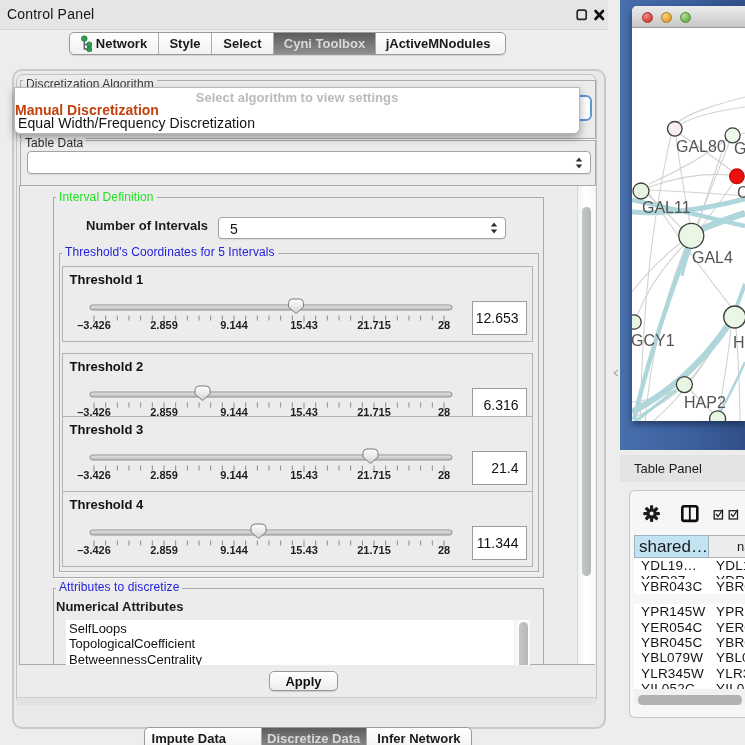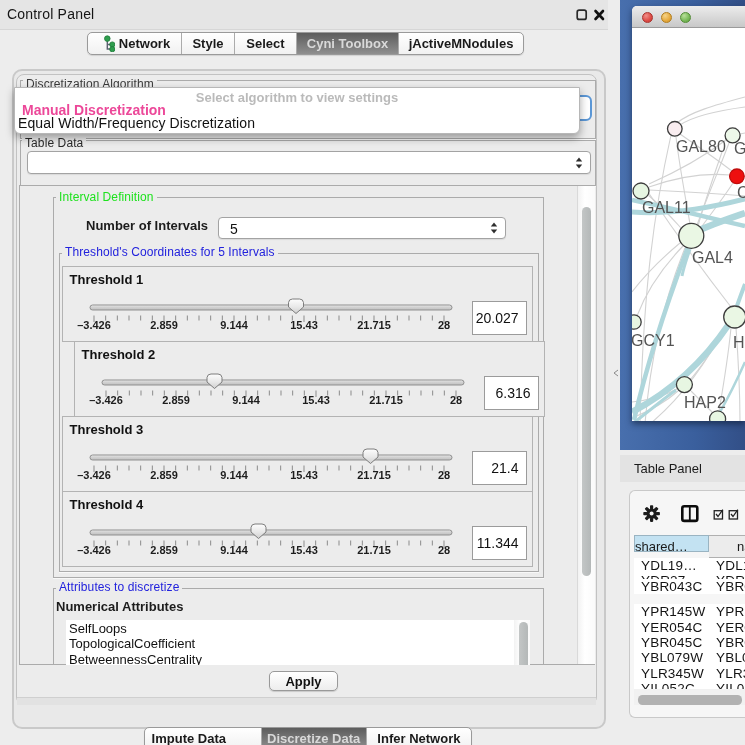--- a/index.html
+++ b/index.html
@@ -38,56 +38,56 @@
 
 .vtrack{position:absolute;background:linear-gradient(to right,#f2f2f2,#ffffff 40%,#fafafa);}
 .thumb{position:absolute;background:linear-gradient(to right,#c3c6c6,#b4b8b8);border-radius:4.5px;}
 
 #numlist{left:66px;top:620px;width:464px;height:45px;overflow:hidden;background:#fff;font-size:13px;color:#111;padding-top:1px;box-sizing:border-box;}
 #numlist div{padding-left:3px;height:15.4px;line-height:15.4px;}
 
 #dropdown{left:14px;top:87px;width:564px;height:45px;background:#fff;border:1px solid #b7b7b7;
  border-radius:0 0 6px 6px;box-shadow:0 4px 9px rgba(0,0,0,0.35);z-index:50;}
 #dropdown .prompt{position:absolute;left:0;top:1.5px;width:100%;text-align:center;font-size:13px;font-weight:bold;color:#bababa;}
-#dropdown .i1{position:absolute;left:7px;top:13.5px;font-size:14px;font-weight:bold;color:#ec4899;}
+#dropdown .i1{position:absolute;left:0;top:13.5px;font-size:14px;font-weight:bold;color:#c2410c;}
 #dropdown .i2{position:absolute;left:3px;top:26.5px;font-size:14px;letter-spacing:0.1px;color:#111;}
 
 #applybtn{left:269px;top:671px;width:69px;height:20px;border:1px solid #999;border-radius:5px;
  background:linear-gradient(#ffffff,#ededed);font-size:13px;font-weight:bold;color:#111;
  text-align:center;line-height:19px;box-sizing:border-box;box-shadow:0 1px 1px rgba(0,0,0,0.15);}
 
 #rightbg{left:608px;top:0;width:137px;height:745px;background:#ededed;}
 #blueframe{left:620px;top:0;width:125px;height:450px;background:linear-gradient(to right,#486fad,#3a5f9d 60%,#324f87);}
 #netwin{left:632px;top:6px;width:113px;height:415px;background:#fff;border-radius:5px 0 0 0;box-shadow:0 3px 6px rgba(10,20,40,0.55);}
 #nettitle{position:absolute;left:0;top:0;width:100%;height:22px;border-radius:5px 0 0 0;
  background:linear-gradient(#ececec,#c8c8c8);border-bottom:1px solid #9b9b9b;box-sizing:border-box;}
 .light{position:absolute;top:5.5px;width:11px;height:11px;border-radius:50%;box-sizing:border-box;}
 #tablepanelstrip{left:620px;top:455px;width:125px;height:27px;background:#e3e3e3;}
 #tablepanelstrip span{position:absolute;left:14px;top:6px;font-size:13px;color:#1b1b1b;}
 #tablecard{left:629px;top:490px;width:116px;height:228px;background:#f6f6f6;border:1px solid #c9c9c9;border-radius:6px 0 0 6px;border-right:none;box-sizing:border-box;}
-#tblheader1{position:absolute;left:4px;top:44px;width:75px;height:17px;background:#c3e2f2;border:1px solid #9ab4c2;box-sizing:border-box;
- text-align:left;font-size:13px;color:#1a1a1a;line-height:21px;}
+#tblheader1{position:absolute;left:4px;top:44px;width:75px;height:23px;background:#c3e2f2;border:1px solid #9ab4c2;box-sizing:border-box;
+ text-align:right;font-size:17px;color:#1a1a1a;line-height:21px;}
 #tblheader2{position:absolute;left:79px;top:44px;width:37px;height:23px;background:#ececec;border:1px solid #b0b0b0;border-left:none;box-sizing:border-box;
  font-size:13px;color:#1a1a1a;line-height:21px;padding-left:28px;overflow:hidden;}
 .trowt{position:absolute;left:4px;width:112px;height:15.4px;font-size:13.5px;letter-spacing:0.2px;color:#141414;background:#fff;line-height:15.4px;}
 .trowt .c1{position:absolute;left:7px;top:0;}
 .trowt .c2{position:absolute;left:82px;top:0;}
 </style>
 </head>
 <body>
 
 <div class="abs" id="titlebar"></div>
 <div class="abs" id="titletext">Control Panel</div>
 
 <svg class="abs" style="left:576px;top:9px;" width="30" height="12" viewBox="0 0 30 12">
  <rect x="1.2" y="1.2" width="9" height="9.2" rx="2" fill="none" stroke="#2a2a2a" stroke-width="1.7"></rect>
  <path d="M19.5 2 L27 10 M27 2 L19.5 10" stroke="#111" stroke-width="2.6" stroke-linecap="round"></path>
 </svg>
 
-<div class="seg" style="left:87px;top:32px;width:435px;height:21px;justify-content:flex-end;">
+<div class="seg" style="left:69px;top:32px;width:435px;height:21px;">
   <div class="s" style="width:88px;">
     <svg width="11" height="17" viewBox="0 0 11 17" style="margin-right:4px;">
       <path d="M3.3 6 V14 H8 M3.3 9.5 H8" stroke="#5a5f70" stroke-width="1.4" fill="none"></path>
       <circle cx="3.3" cy="3.6" r="2.8" fill="#2f9e4e" stroke="#1d7a38" stroke-width="0.8"></circle>
       <circle cx="8.3" cy="9.5" r="2.6" fill="#2f9e4e" stroke="#1d7a38" stroke-width="0.8"></circle>
       <circle cx="8.3" cy="14.2" r="2.6" fill="#2f9e4e" stroke="#1d7a38" stroke-width="0.8"></circle>
     </svg>
     Network</div>
   <div class="s" style="width:53px;">Style</div>
   <div class="s" style="width:62px;">Select</div>
@@ -188,23 +188,23 @@
       </g>
     </svg>
     <div class="ticklabels">
       <span style="left:31px;">–3.426</span>
         <span style="left:101px;">2.859</span>
         <span style="left:171px;">9.144</span>
         <span style="left:241px;">15.43</span>
         <span style="left:311px;">21.715</span>
         <span style="left:381px;">28</span>
     </div>
-    <div class="vbox">20.027</div>
-  </div>
-    <div class="trow" style="top:341px;margin-left:12px;">
+    <div class="vbox">12.653</div>
+  </div>
+    <div class="trow" style="top:353px;">
     <div class="tlabel">Threshold 2</div>
     <svg style="position:absolute;left:20px;top:26px;" width="390" height="32" viewBox="0 0 390 32">
       <rect x="7" y="12" width="362" height="5" rx="2.6" fill="url(#trackgrad1)" stroke="#8f8f8f" stroke-width="1"></rect>
       <defs>
         <linearGradient id="trackgrad1" x1="0" y1="0" x2="0" y2="1">
           <stop offset="0" stop-color="#f2f2f2"></stop>
             <stop offset="0.35" stop-color="#d4d4d4"></stop>
             <stop offset="1" stop-color="#c0c0c0"></stop>
         </linearGradient>
         <linearGradient id="thumbgrad1" x1="0" y1="0" x2="0" y2="1">

